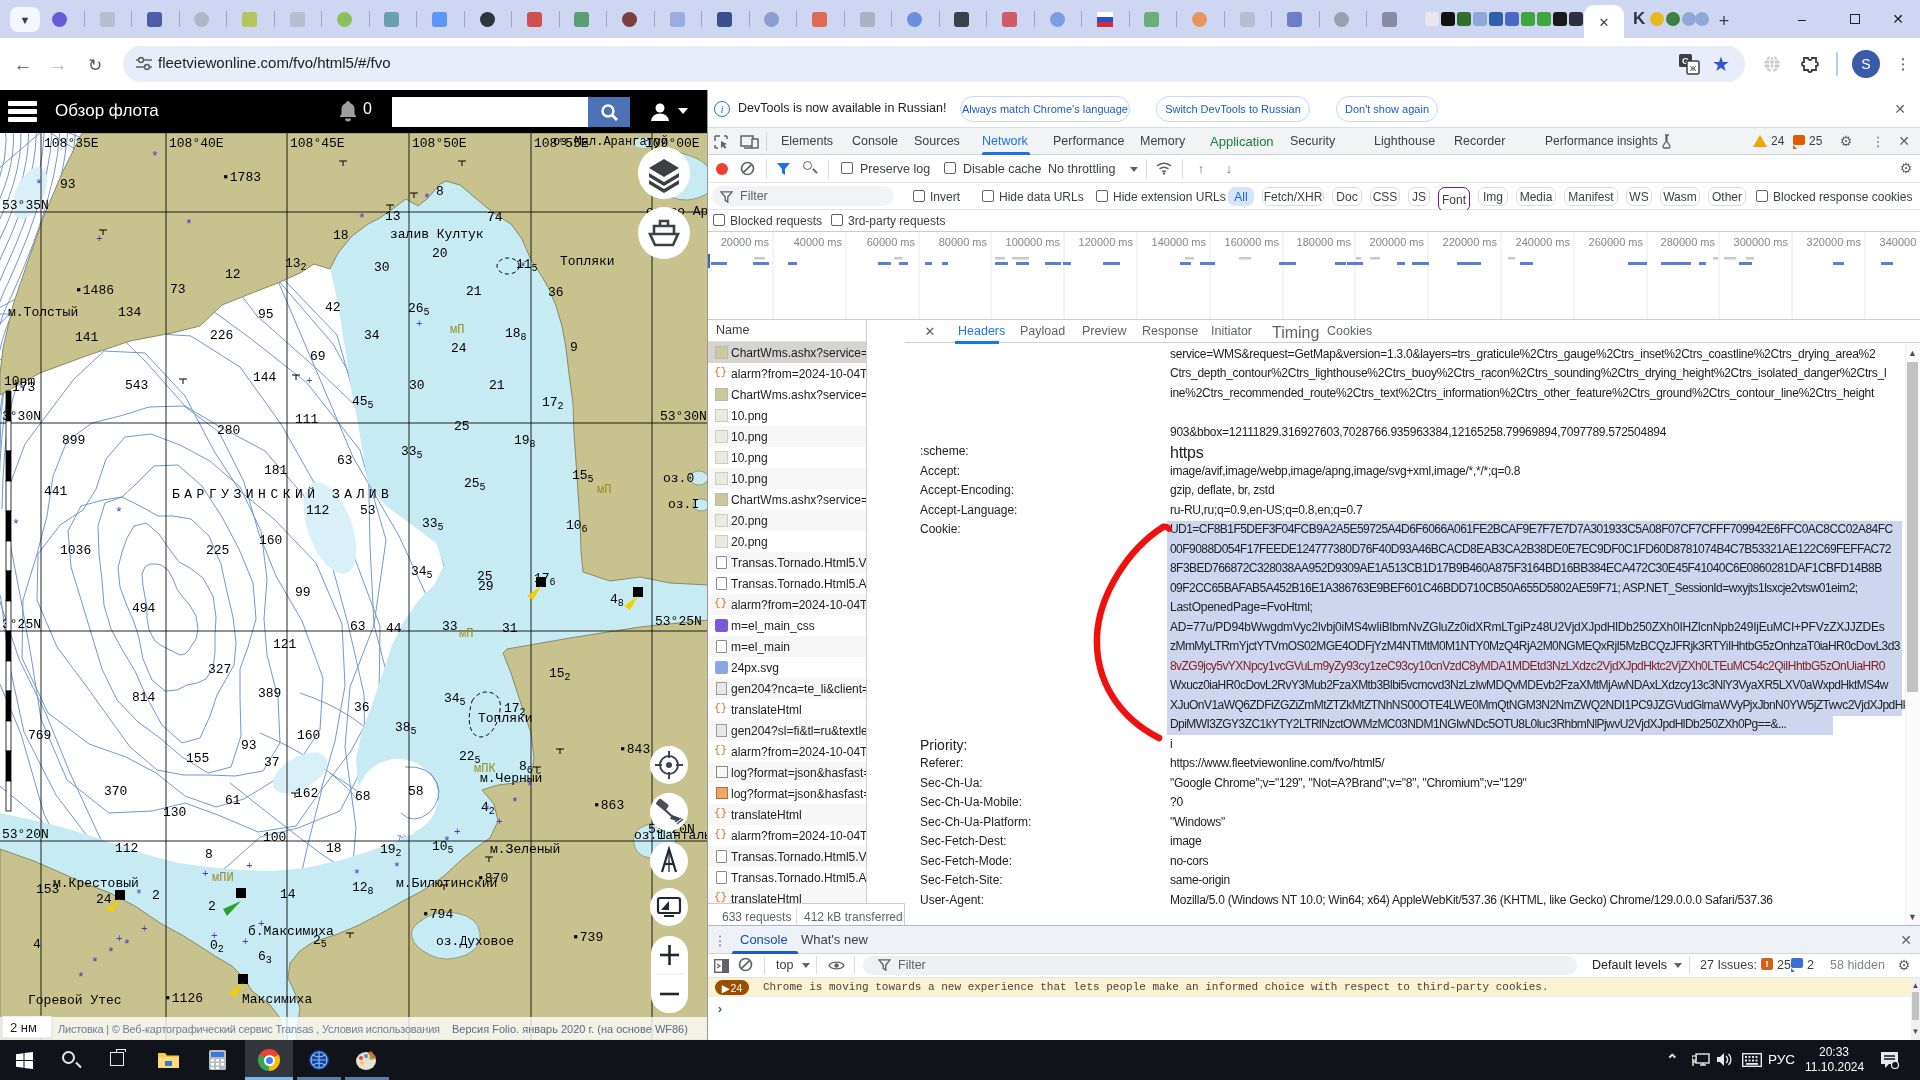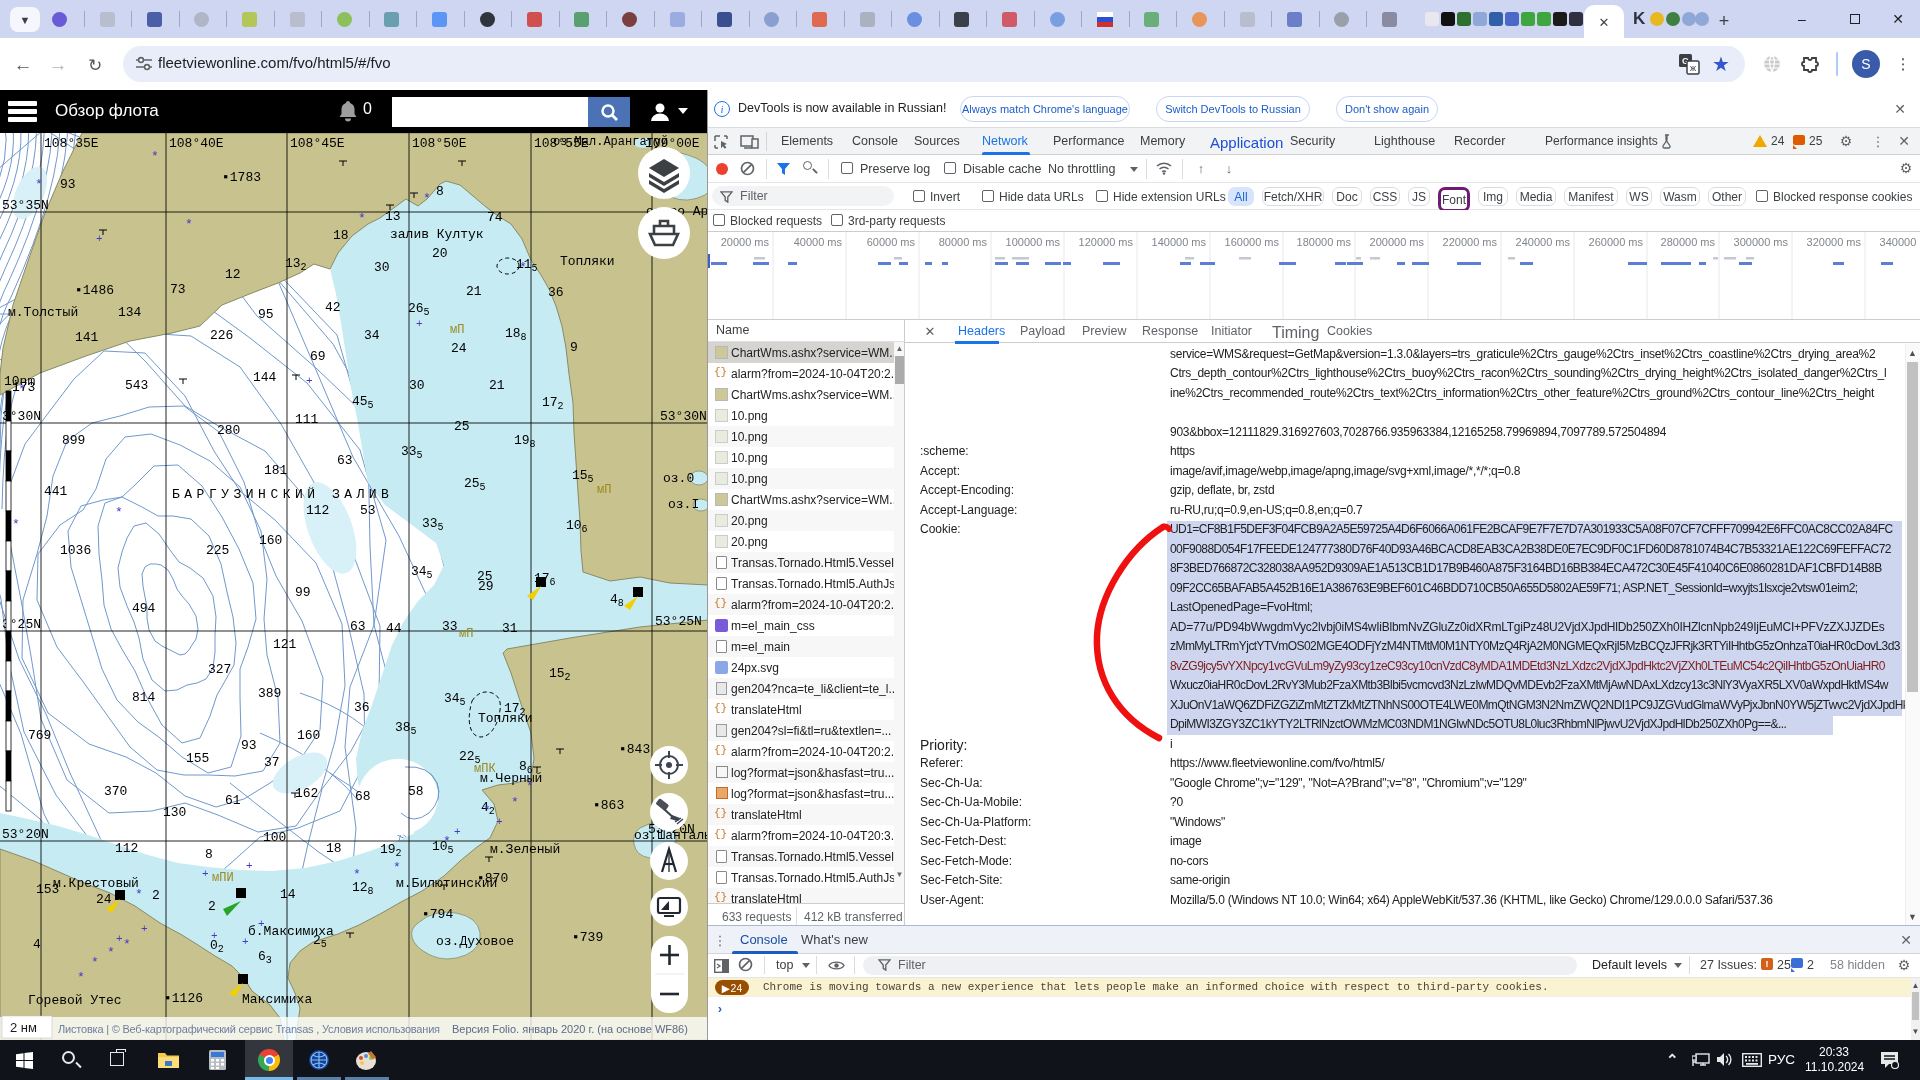--- a/index.html
+++ b/index.html
@@ -542,21 +542,21 @@
           <rect x="12" y="6" width="6" height="9" fill="#f1f3f4"></rect>
         </g>
       </svg>
       <div class="ab" style="left:58px;top:4px;width:1px;height:19px;background:#d5d5d5"></div>
       <div class="ab" style="left:73px;top:6px;font-size:12.5px;color:#3c4043">Elements</div>
       <div class="ab" style="left:144px;top:6px;font-size:12.5px;color:#3c4043">Console</div>
       <div class="ab" style="left:206px;top:6px;font-size:12.5px;color:#3c4043">Sources</div>
       <div class="ab" style="left:274px;top:6px;font-size:12.5px;color:#1a73e8">Network</div>
       <div class="ab" style="left:345px;top:6px;font-size:12.5px;color:#3c4043">Performance</div>
       <div class="ab" style="left:432px;top:6px;font-size:12.5px;color:#3c4043">Memory</div>
-      <div class="ab" style="left:502px;top:6px;font-size:15px;color:#1d4ed8">Application</div>
+      <div class="ab" style="left:502px;top:6px;font-size:13px;color:#15803d">Application</div>
       <div class="ab" style="left:582px;top:6px;font-size:12.5px;color:#3c4043">Security</div>
       <div class="ab" style="left:666px;top:6px;font-size:12.5px;color:#3c4043">Lighthouse</div>
       <div class="ab" style="left:746px;top:6px;font-size:12.5px;color:#3c4043">Recorder</div>
       <div class="ab" style="left:837px;top:6px;font-size:12.5px;color:#3c4043"><span style="font-size:12px">Performance insights</span></div>
       <div class="ab" style="left:274px;top:24px;width:48px;height:3px;background:#1a73e8;border-radius:2px 2px 0 0"></div>
       <svg class="ab" style="left:952px;top:6px" width="14" height="15" viewBox="0 0 14 15">
         <path d="M5,1 h4 M6,1 v5 l4,6 a1.5,1.5 0 0 1 -1.4,2 h-4.2 a1.5,1.5 0 0 1 -1.4,-2 l4,-6 v-5" fill="none" stroke="#5f6368" stroke-width="1.3"></path>
       </svg>
       <div class="ab" style="left:1045px;top:7px;width:0;height:0;border-left:7px solid transparent;border-right:7px solid transparent;border-bottom:12px solid #f0a800"></div>
       <div class="ab" style="left:1063px;top:6px;font-size:12px;color:#3c4043">24</div>
@@ -608,21 +608,21 @@
       <div class="ab" style="left:222px;top:7px;font-size:12px;color:#3c4043">Invert</div>
       <div class="ab" style="left:274px;top:7px;width:12px;height:12px;border:1.6px solid #5f6368;border-radius:2px"></div>
       <div class="ab" style="left:291px;top:7px;font-size:12px;color:#3c4043">Hide data URLs</div>
       <div class="ab" style="left:388px;top:7px;width:12px;height:12px;border:1.6px solid #5f6368;border-radius:2px"></div>
       <div class="ab" style="left:405px;top:7px;font-size:12px;color:#3c4043">Hide extension URLs</div>
       <div class="ic" style="left:520px;top:4px;width:26px;height:19px;background:#d7e4fc;border-radius:7px;color:#1967d2;font-size:12px">All</div>
       <div class="ic" style="left:554px;top:4px;width:62px;height:19px;border:1px solid #dadce0;border-radius:7px;color:#3c4043;font-size:12px">Fetch/XHR</div>
       <div class="ic" style="left:624px;top:4px;width:30px;height:19px;border:1px solid #dadce0;border-radius:7px;color:#3c4043;font-size:12px">Doc</div>
       <div class="ic" style="left:662px;top:4px;width:30px;height:19px;border:1px solid #dadce0;border-radius:7px;color:#3c4043;font-size:12px">CSS</div>
       <div class="ic" style="left:700px;top:4px;width:22px;height:19px;border:1px solid #dadce0;border-radius:7px;color:#3c4043;font-size:12px">JS</div>
-      <div class="ic" style="left:730px;top:4px;width:32px;height:25px;border:3px solid #701a75;border-radius:7px;color:#3c4043;font-size:12px">Font</div>
+      <div class="ic" style="left:730px;top:4px;width:32px;height:25px;border:1px solid #701a75;border-radius:7px;color:#3c4043;font-size:12px">Font</div>
       <div class="ic" style="left:770px;top:4px;width:30px;height:19px;border:1px solid #dadce0;border-radius:7px;color:#3c4043;font-size:12px">Img</div>
       <div class="ic" style="left:808px;top:4px;width:40px;height:19px;border:1px solid #dadce0;border-radius:7px;color:#3c4043;font-size:12px">Media</div>
       <div class="ic" style="left:856px;top:4px;width:54px;height:19px;border:1px solid #dadce0;border-radius:7px;color:#3c4043;font-size:12px">Manifest</div>
       <div class="ic" style="left:918px;top:4px;width:26px;height:19px;border:1px solid #dadce0;border-radius:7px;color:#3c4043;font-size:12px">WS</div>
       <div class="ic" style="left:952px;top:4px;width:40px;height:19px;border:1px solid #dadce0;border-radius:7px;color:#3c4043;font-size:12px">Wasm</div>
       <div class="ic" style="left:1000px;top:4px;width:38px;height:19px;border:1px solid #dadce0;border-radius:7px;color:#3c4043;font-size:12px">Other</div>
       <div class="ab" style="left:1048px;top:7px;width:12px;height:12px;border:1.6px solid #5f6368;border-radius:2px"></div>
       <div class="ab" style="left:1065px;top:7px;font-size:12px;color:#3c4043">Blocked response cookies</div>
     </div>
     <div class="ab" style="left:0;top:120px;width:1212px;height:22px;background:#fff;border-bottom:1px solid #ccc">
@@ -713,21 +713,21 @@
         <rect x="648" y="25" width="5" height="2.5" fill="#c3c8d1"></rect>
         <rect x="186" y="25" width="8" height="2.5" fill="#c3c8d1"></rect>
         <rect x="662" y="25" width="6" height="2.5" fill="#c3c8d1"></rect>
         <rect x="46" y="25" width="11" height="2.5" fill="#c3c8d1"></rect>
         <rect x="309" y="25" width="12" height="2.5" fill="#c3c8d1"></rect>
         <rect x="1038" y="25" width="8" height="2.5" fill="#c3c8d1"></rect>
         <rect x="477" y="25" width="9" height="2.5" fill="#c3c8d1"></rect>
         <rect x="0" y="22" width="2" height="14" fill="#3a62c8"></rect>
       </svg>
     </div>
-    <div class="ab" style="left:0;top:230px;width:197px;height:583px;background:#fff;border-right:1px solid #ccc;overflow:hidden">
+    <div class="ab" style="left:0;top:230px;width:159px;height:583px;background:#fff;border-right:1px solid #ccc;overflow:hidden">
       <div class="ab" style="left:8px;top:3px;font-size:12.5px;color:#3c4043">Name</div>
       <div class="ab" style="left:0;top:21px;width:197px;height:1px;background:#e0e0e0"></div>
       <div class="ab" style="left:0;top:22px;width:190px;height:21px;background:#d6d4d1"></div>
       <div class="ab" style="left:7px;top:26px;width:13px;height:13px;background:#cdc897;border:1px solid #b8b8b8"></div>
       <div class="ab" style="left:23px;top:26px;font-size:12px;color:#202124;white-space:nowrap">ChartWms.ashx?service=WM...</div>
       <div class="ab" style="left:0;top:43px;width:190px;height:21px;background:#ffffff"></div>
       <div class="ab" style="left:6px;top:46px;font-size:11px;color:#c87828;font-family:Liberation Mono,monospace">{}</div>
       <div class="ab" style="left:23px;top:47px;font-size:12px;color:#202124;white-space:nowrap">alarm?from=2024-10-04T20:2...</div>
       <div class="ab" style="left:0;top:64px;width:190px;height:21px;background:#ffffff"></div>
       <div class="ab" style="left:7px;top:68px;width:13px;height:13px;background:#cdc897;border:1px solid #b8b8b8"></div>
@@ -823,21 +823,21 @@
       <div class="ab" style="left:237px;top:4px;font-size:12.5px;color:#5f6368">Response</div>
       <div class="ab" style="left:306px;top:4px;font-size:12.5px;color:#5f6368">Initiator</div>
       <div class="ab" style="left:367px;top:4px;font-size:16px;color:#5f6368">Timing</div>
       <div class="ab" style="left:422px;top:4px;font-size:12.5px;color:#5f6368">Cookies</div>
       <div class="ab" style="left:50px;top:21px;width:44px;height:2.5px;background:#1a73e8"></div>
       <div class="ab" style="left:265px;top:26.5px;font-size:12px;color:#202124;white-space:nowrap;letter-spacing:-0.25px">service=WMS&amp;request=GetMap&amp;version=1.3.0&amp;layers=trs_graticule%2Ctrs_gauge%2Ctrs_inset%2Ctrs_coastline%2Ctrs_drying_area%2</div>
       <div class="ab" style="left:265px;top:46.0px;font-size:12px;color:#202124;white-space:nowrap;letter-spacing:-0.25px">Ctrs_depth_contour%2Ctrs_lighthouse%2Ctrs_buoy%2Ctrs_racon%2Ctrs_sounding%2Ctrs_drying_height%2Ctrs_isolated_danger%2Ctrs_l</div>
       <div class="ab" style="left:265px;top:65.5px;font-size:12px;color:#202124;white-space:nowrap;letter-spacing:-0.25px">ine%2Ctrs_recommended_route%2Ctrs_text%2Ctrs_information%2Ctrs_other_feature%2Ctrs_ground%2Ctrs_contour_line%2Ctrs_height</div>
       <div class="ab" style="left:265px;top:104.5px;font-size:12px;color:#202124;white-space:nowrap;letter-spacing:-0.25px">903&amp;bbox=12111829.316927603,7028766.935963384,12165258.79969894,7097789.572504894</div>
       <div class="ab" style="left:15px;top:124.0px;font-size:12px;color:#202124;white-space:nowrap">:scheme:</div>
-      <div class="ab" style="left:265px;top:124.0px;font-size:12px;color:#202124;white-space:nowrap;letter-spacing:-0.25px">https</div>
+      <div class="ab" style="left:265px;top:124.0px;font-size:16px;color:#202124;white-space:nowrap;letter-spacing:-0.25px">https</div>
       <div class="ab" style="left:15px;top:143.5px;font-size:12px;color:#202124;white-space:nowrap">Accept:</div>
       <div class="ab" style="left:265px;top:143.5px;font-size:12px;color:#202124;white-space:nowrap;letter-spacing:-0.25px">image/avif,image/webp,image/apng,image/svg+xml,image/*,*/*;q=0.8</div>
       <div class="ab" style="left:15px;top:163.0px;font-size:12px;color:#202124;white-space:nowrap">Accept-Encoding:</div>
       <div class="ab" style="left:265px;top:163.0px;font-size:12px;color:#202124;white-space:nowrap;letter-spacing:-0.25px">gzip, deflate, br, zstd</div>
       <div class="ab" style="left:15px;top:182.5px;font-size:12px;color:#202124;white-space:nowrap">Accept-Language:</div>
       <div class="ab" style="left:265px;top:182.5px;font-size:12px;color:#202124;white-space:nowrap;letter-spacing:-0.25px">ru-RU,ru;q=0.9,en-US;q=0.8,en;q=0.7</div>
       <div class="ab" style="left:15px;top:202.0px;font-size:12px;color:#202124;white-space:nowrap">Cookie:</div>
       <div class="ab" style="left:262px;top:200.5px;width:735px;height:19.5px;background:#cdd6ee"></div>
       <div class="ab" style="left:265px;top:202.0px;font-size:12px;color:#202124;white-space:nowrap;letter-spacing:-0.55px">UD1=CF8B1F5DEF3F04FCB9A2A5E59725A4D6F6066A061FE2BCAF9E7F7E7D7A301933C5A08F07CF7CFFF709942E6FFC0AC8CC02A84FC</div>
       <div class="ab" style="left:262px;top:220.0px;width:735px;height:19.5px;background:#cdd6ee"></div>

